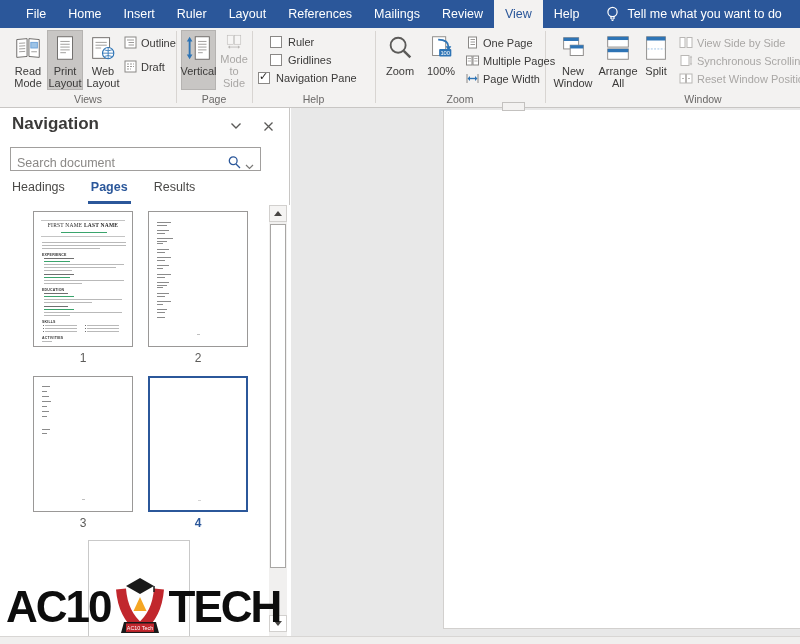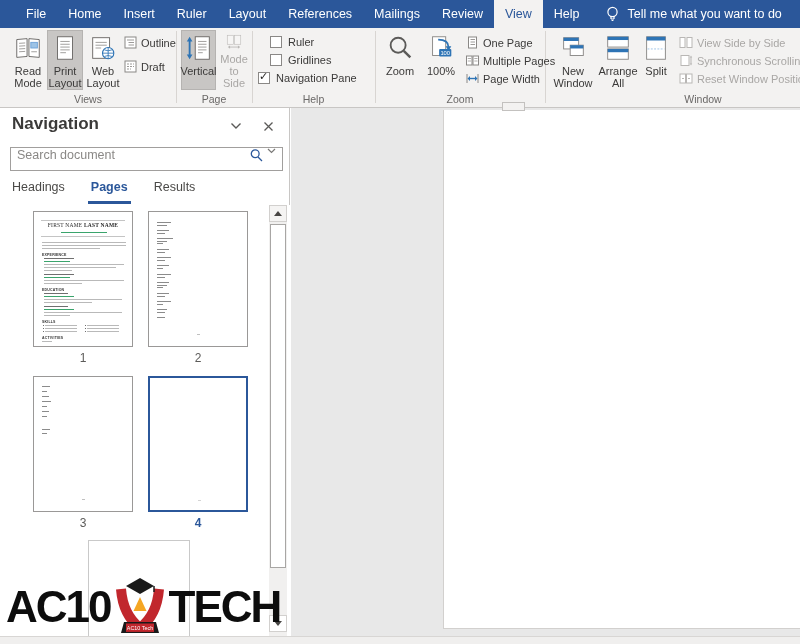--- a/index.html
+++ b/index.html
@@ -32,22 +32,22 @@
 
   
   .content { position:absolute; left:0; top:108px; width:800px; height:528px; }
 
   
   .navpane { position:absolute; left:0; top:0; width:290px; height:528px; background:#fff;
              border-right:1px solid #c8c6c4; }
   .nav-title-row { position:absolute; left:12px; top:6px; right:10px; height:24px; }
   .nav-title { font-size:17px; color:#3b3a39;font-weight:bold; }
   .nav-hbtn { position:absolute; top:3px; width:18px; height:18px; display:flex; align-items:center; justify-content:center; }
-  .searchbox { position:absolute; left:10px; top:39px; width:273px; height:24px; background:#fff;
-               border:1px solid #a19f9d; display:flex; align-items:flex-start; }
+  .searchbox { position:absolute; left:10px; top:39px; width:251px; height:24px; background:#fff;
+               border:1px solid #a19f9d; display:flex; align-items:flex-end; }
   .searchbox input { flex:1; border:none; outline:none; font-size:12.5px; color:#3b3a39; padding:0 6px;
                      font-family:"Liberation Sans", sans-serif; background:transparent; }
   .searchbox input::placeholder { color:#8a8886; }
   .nav-tabs { position:absolute; left:12px; top:72px; height:24px; display:flex; gap:26px; }
   .ntab { font-size:12.5px; color:#4a4947; padding-bottom:6px; position:relative; }
   .ntab.active { color:#2b579a; font-weight:bold; }
   .ntab.active::after { content:""; position:absolute; left:-3px; right:-3px; bottom:0px; height:3px; background:#2b579a; }
 
   .thumbs { position:absolute; left:0; top:97px; width:290px; height:431px; background:#fff; overflow:hidden; }
   .thumb { position:absolute; width:100px; height:136px; background:#fff; border:1px solid #9a9897; }

